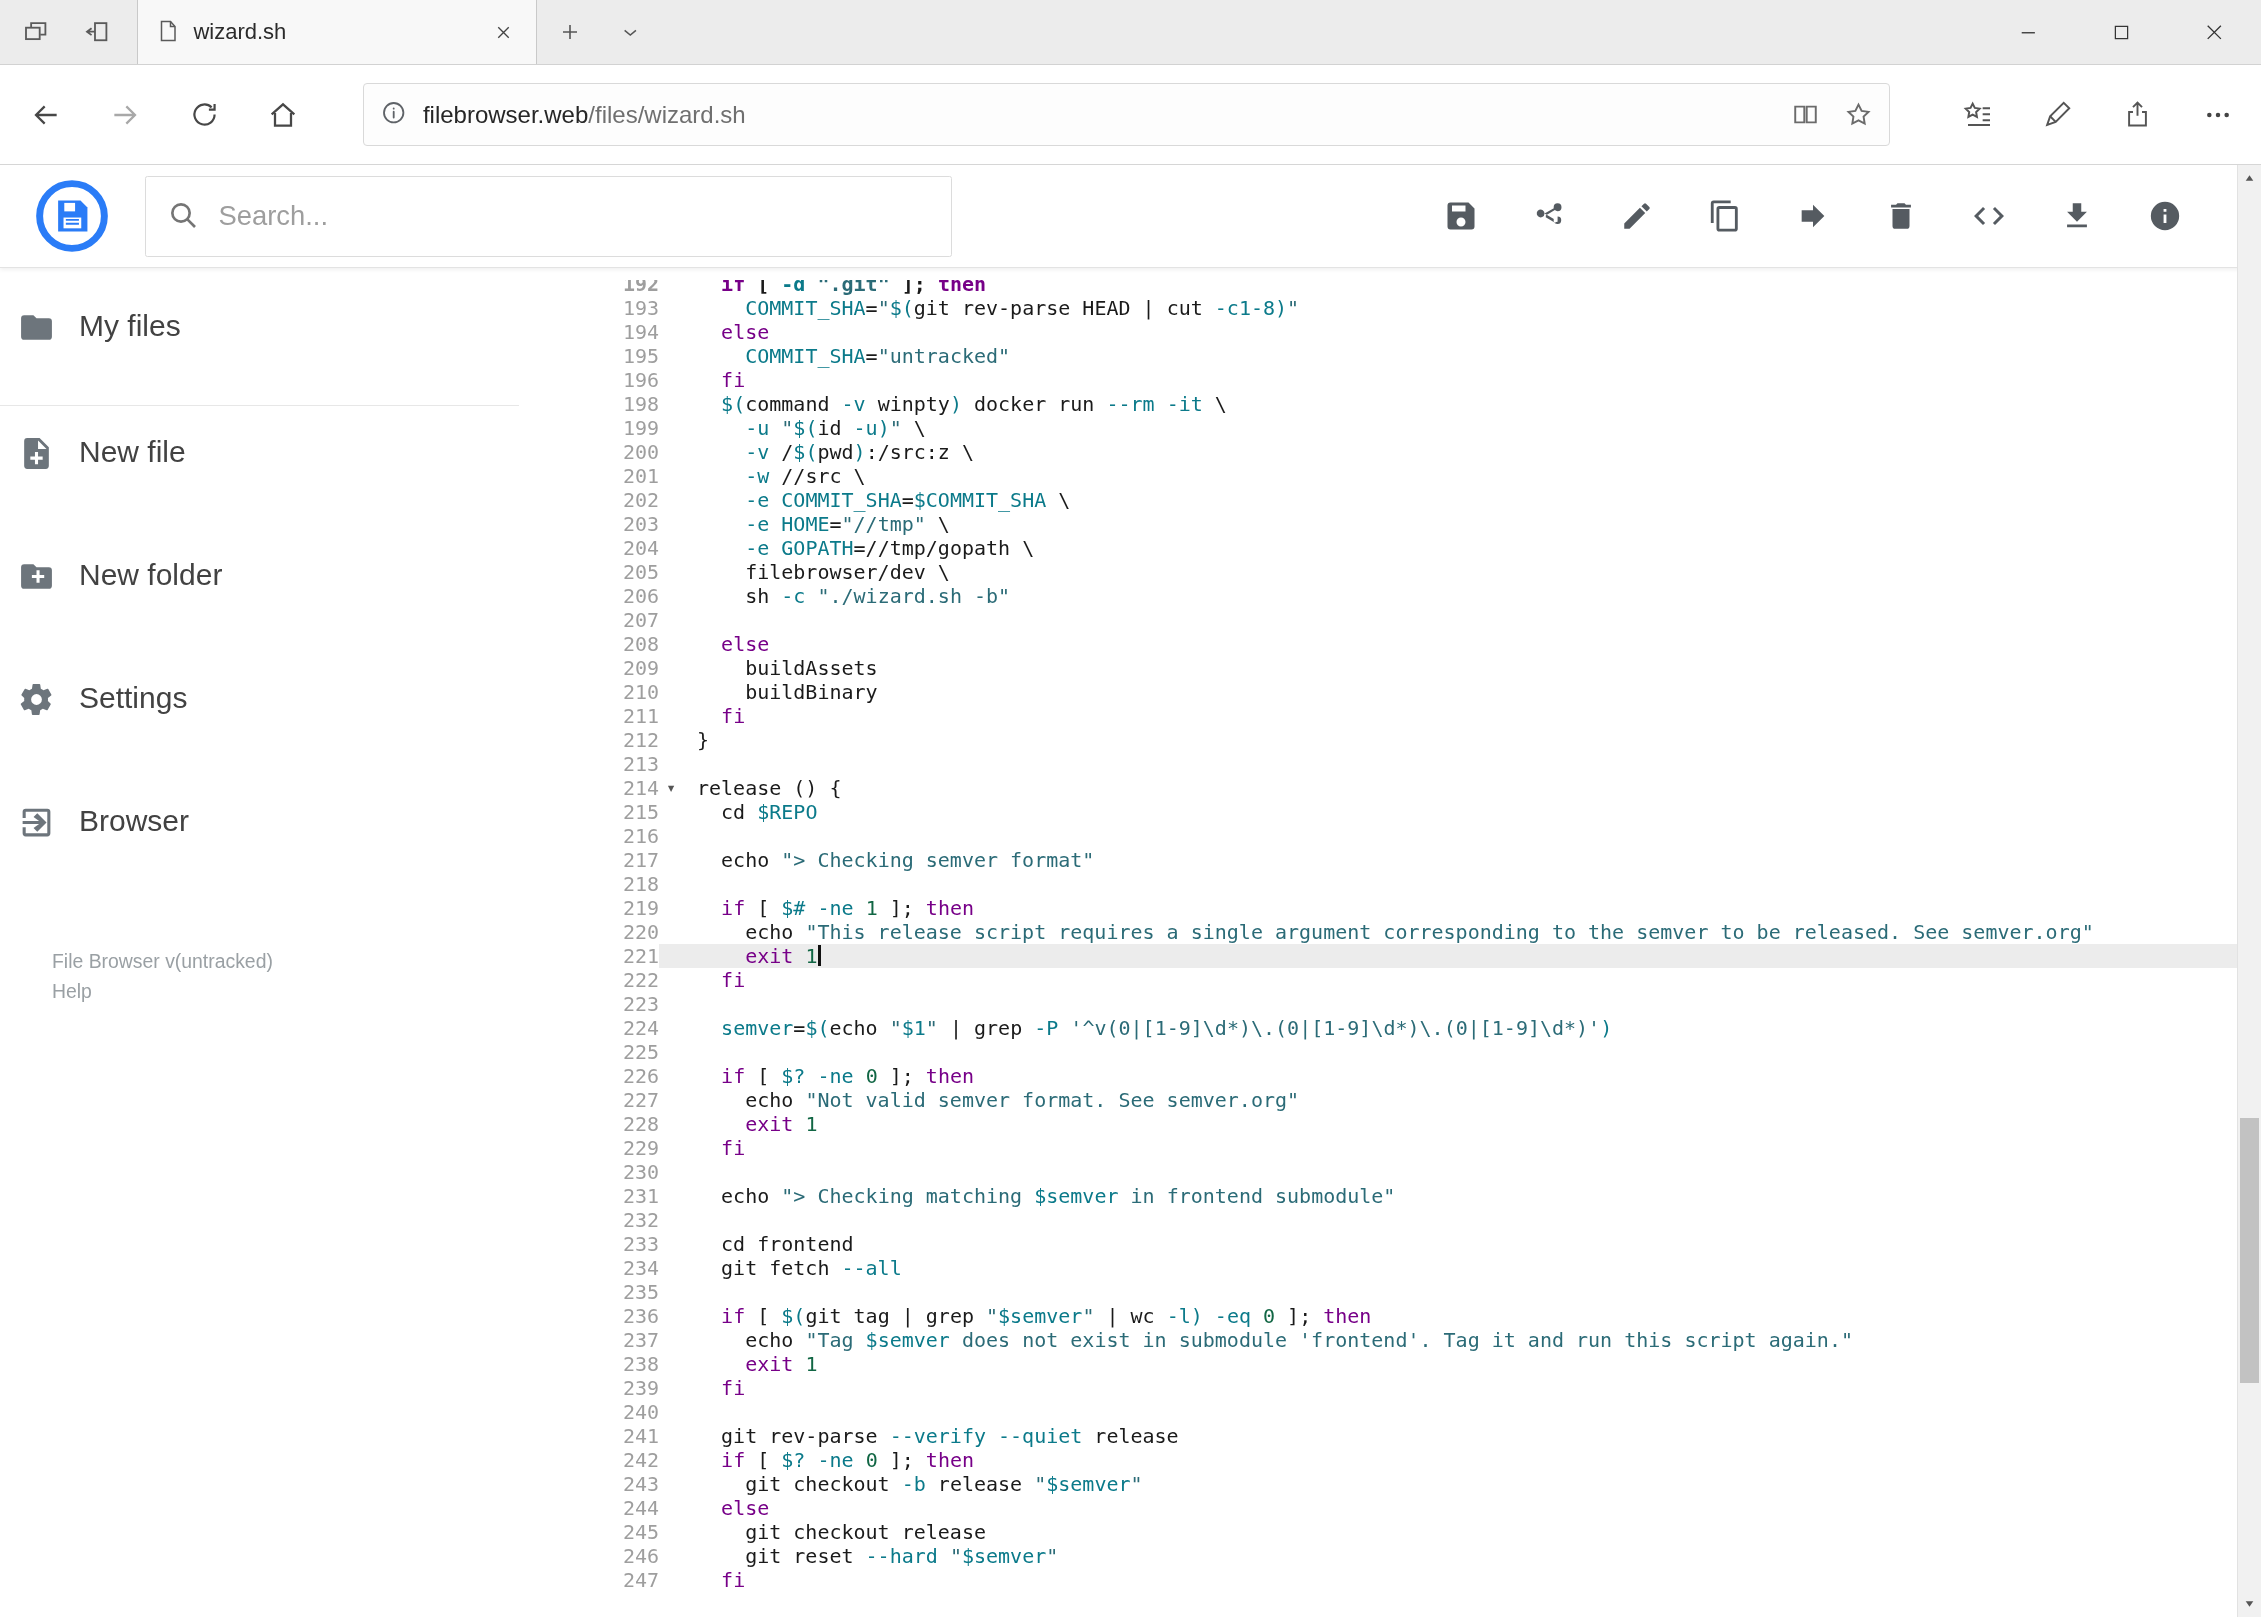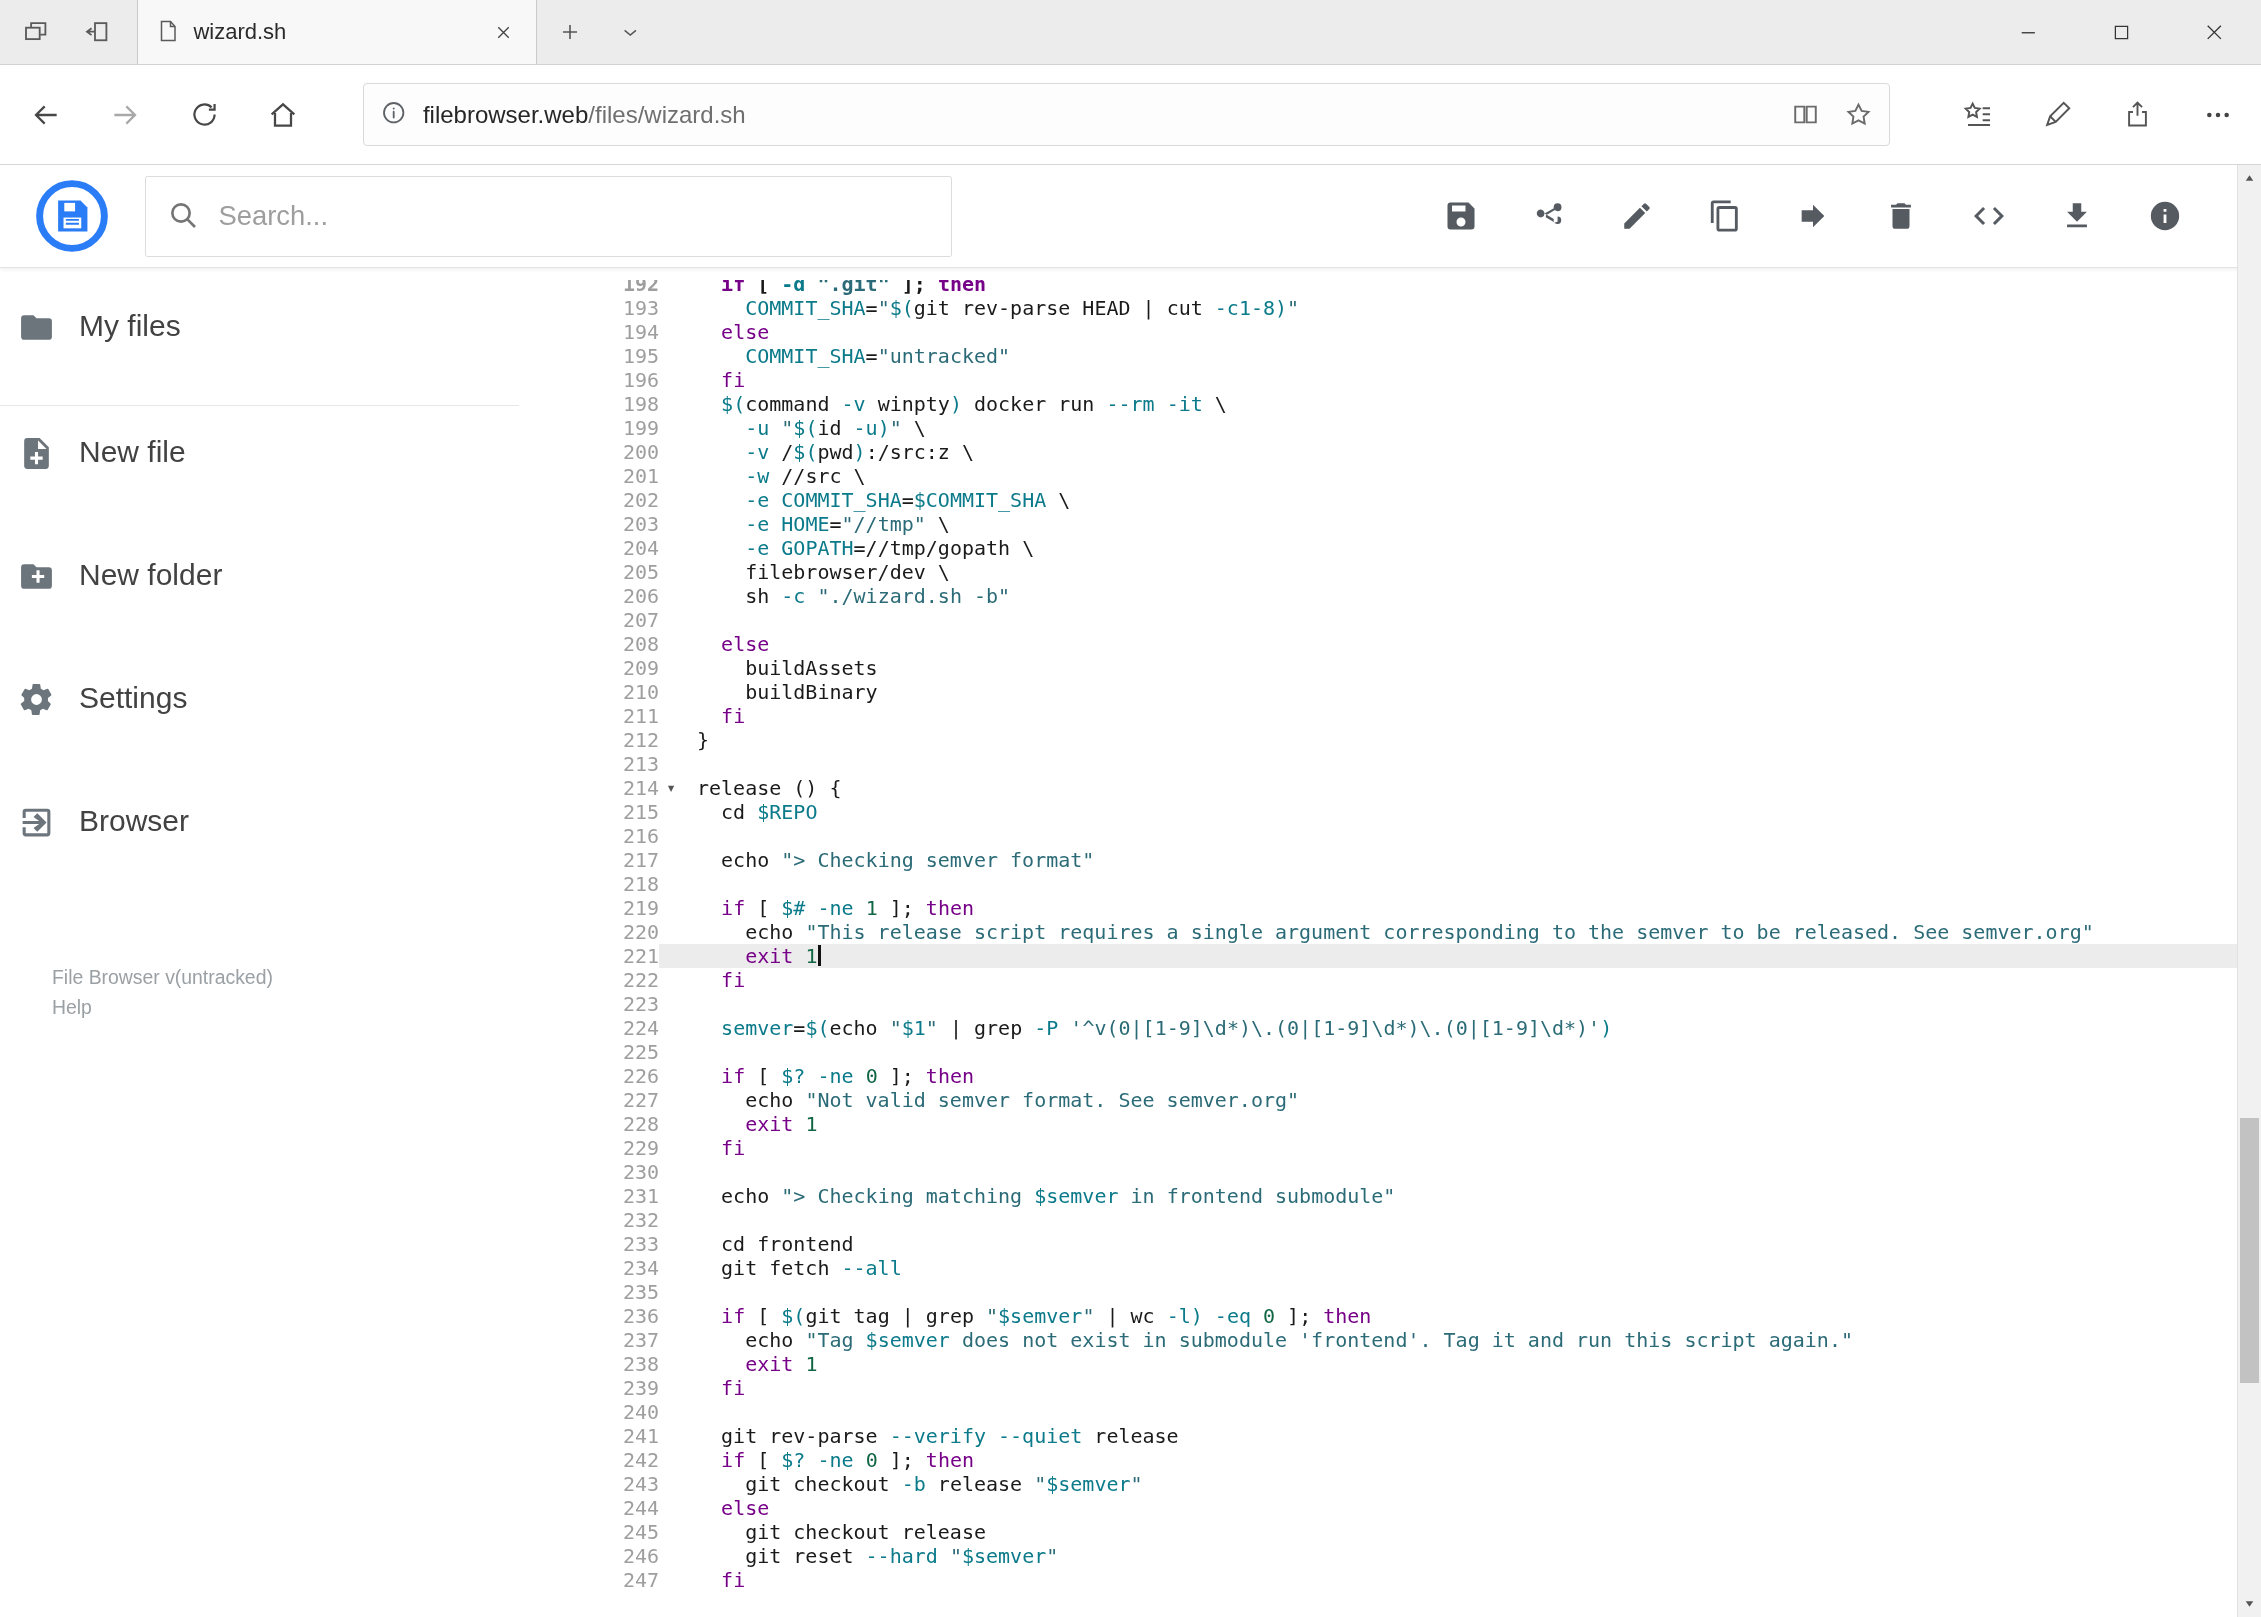--- a/index.html
+++ b/index.html
@@ -44,21 +44,21 @@
 
   
   .sidebar { position:relative; flex:0 0 519px; background:#fff; }
   .sb-item { height:81px; display:flex; padding-left:18px; cursor:default; }
   .sb-item:first-child { margin-top:29px; }
   .sb-item + .sb-item { margin-top:42px; }
   .sb-divider { margin-top:14.5px; border-top:0.8px solid #e7e7e7; }
   .sb-divider + .sb-item { margin-top:29px; }
   .sb-icon { width:37px; height:37px; display:flex; align-items:center; justify-content:center; }
   .sb-label { margin-left:24px; font-size:30px; color:#424242; }
-  .sb-footer { position:absolute; left:52px; top:682px; font-size:19.4px; color:#9aa0a4; line-height:30px; }
+  .sb-footer { position:absolute; left:52px; top:666px; font-size:19.4px; color:#9aa0a4; line-height:30px; }
 
   
   .editor { flex:1; overflow:hidden; background:#fff; font-family:"DejaVu Sans Mono", monospace; font-size:20px; }
   .code-line { display:flex; height:24px; line-height:24px; white-space:pre; }
   .code-line.partial { height:16px; overflow:hidden; }
   .code-line.partial > * { margin-top:-8px;font-weight:bold; }
   .ln { flex:0 0 140px; text-align:right; color:#9e9e9e; }
   .fold { flex:0 0 38px; padding-left:7.3px; color:#555; font-size:16px; }
   .lc { flex:1; color:#1a1a1a; min-width:0; }
   .code-line.active .fold, .code-line.active .lc { background:#ececec; }

